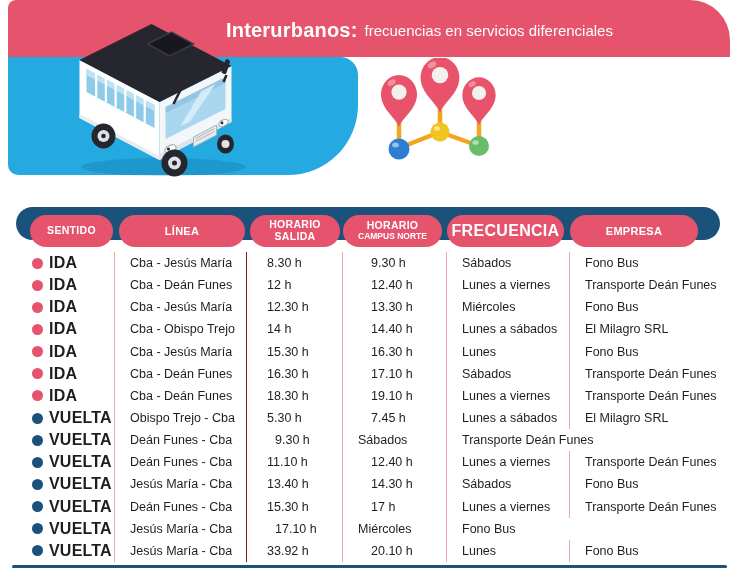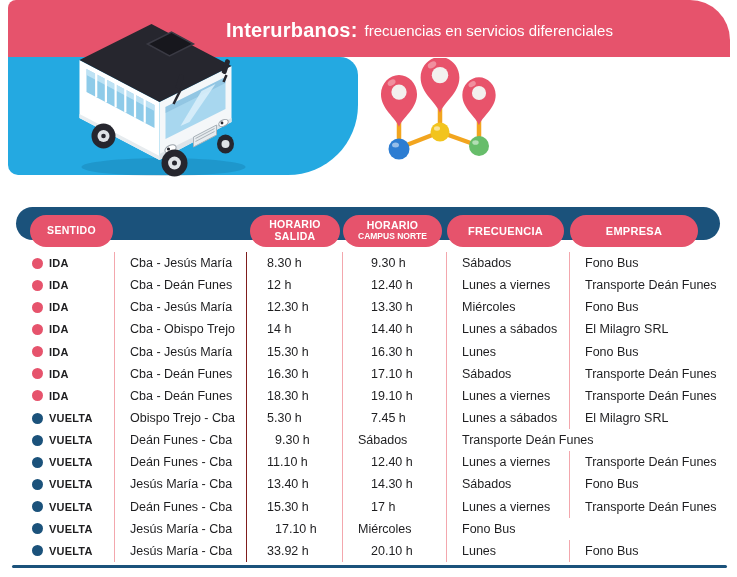--- a/index.html
+++ b/index.html
@@ -24,37 +24,37 @@
   .thead-bar{position:absolute;left:16px;top:207px;width:704px;height:33px;border-radius:17px;}
   .pill{position:absolute;top:215px;height:32px;border-radius:16px;
         display:flex;flex-direction:column;align-items:center;justify-content:center;
         color:#ffffff;font-weight:bold;font-size:10.5px;letter-spacing:.3px;line-height:1.12;
         text-align:center;}
   .pill .l2-small{font-size:8.5px;letter-spacing:0;}
   .pill1{left:30px;width:83px;}
   .pill2{left:119px;width:126px;font-size:11px;}
   .pill3{left:250px;width:90px;}
   .pill4{left:343px;width:99px;}
-  .pill5{left:447px;width:117px;font-size:11px;justify-content:center;}
+  .pill5{left:447px;width:117px;font-size:16px;justify-content:center;}
   .pill6{left:570px;width:128px;font-size:11px;}
 
   
   .tbody{position:absolute;left:15px;top:252px;width:707px;}
   .trow{display:grid;grid-template-columns:100px 132px 96px 104px 123px 152px;
         height:22.15px;}
   .cell{display:flex;align-items:center;font-size:12.5px;font-weight:500;color:#1e1e20;
         white-space:nowrap;overflow:visible;}
   .c-sentido{padding-left:17px;border-right:1px solid #f3a7ad;}
   .c-linea{padding-left:15px;border-right:1px solid #7f1d1d;}
   .c-salida{padding-left:20px;border-right:1px solid #f3a7ad;}
   .c-campus{padding-left:28px;border-right:1px solid #f3a7ad;}
   .c-frec{padding-left:15px;border-right:1px solid #f3a7ad;}
   .c-emp{padding-left:15px;}
   .dot{width:11px;height:11px;border-radius:50%;margin-right:6px;flex:0 0 auto;}
-  .sentido-label{font-weight:bold;font-size:11px;letter-spacing:.2px;}
+  .sentido-label{font-weight:bold;font-size:16px;letter-spacing:.2px;}
 
   .bottom-rule{position:absolute;left:12px;top:565px;width:715px;height:3px;border-radius:2px;}
 </style>
 </head>
 <body>
 
 <div id="stage">
 
   <div class="banner" style="background: rgb(230, 83, 108);"></div>
   <div class="blue-shape" style="background: rgb(36, 169, 225);"></div>
@@ -154,20 +154,23 @@
         </g>
       </g>
     </svg>
   </div>
 
   <div class="thead-bar" style="background: rgb(27, 82, 123);"></div>
 
   <div class="pill pill1" style="background: rgb(230, 83, 108);">
     <span>SENTIDO</span>
   </div>
+  <div class="pill pill2" style="background: rgb(230, 83, 108);">
+    <span>LÍNEA</span>
+  </div>
   <div class="pill pill3" style="background: rgb(230, 83, 108);">
     <span>HORARIO</span>
     <span>SALIDA</span>
   </div>
   <div class="pill pill4" style="background: rgb(230, 83, 108);">
     <span>HORARIO</span>
     <span class="l2-small">CAMPUS NORTE</span>
   </div>
   <div class="pill pill5" style="background: rgb(230, 83, 108);">
     <span>FRECUENCIA</span>

